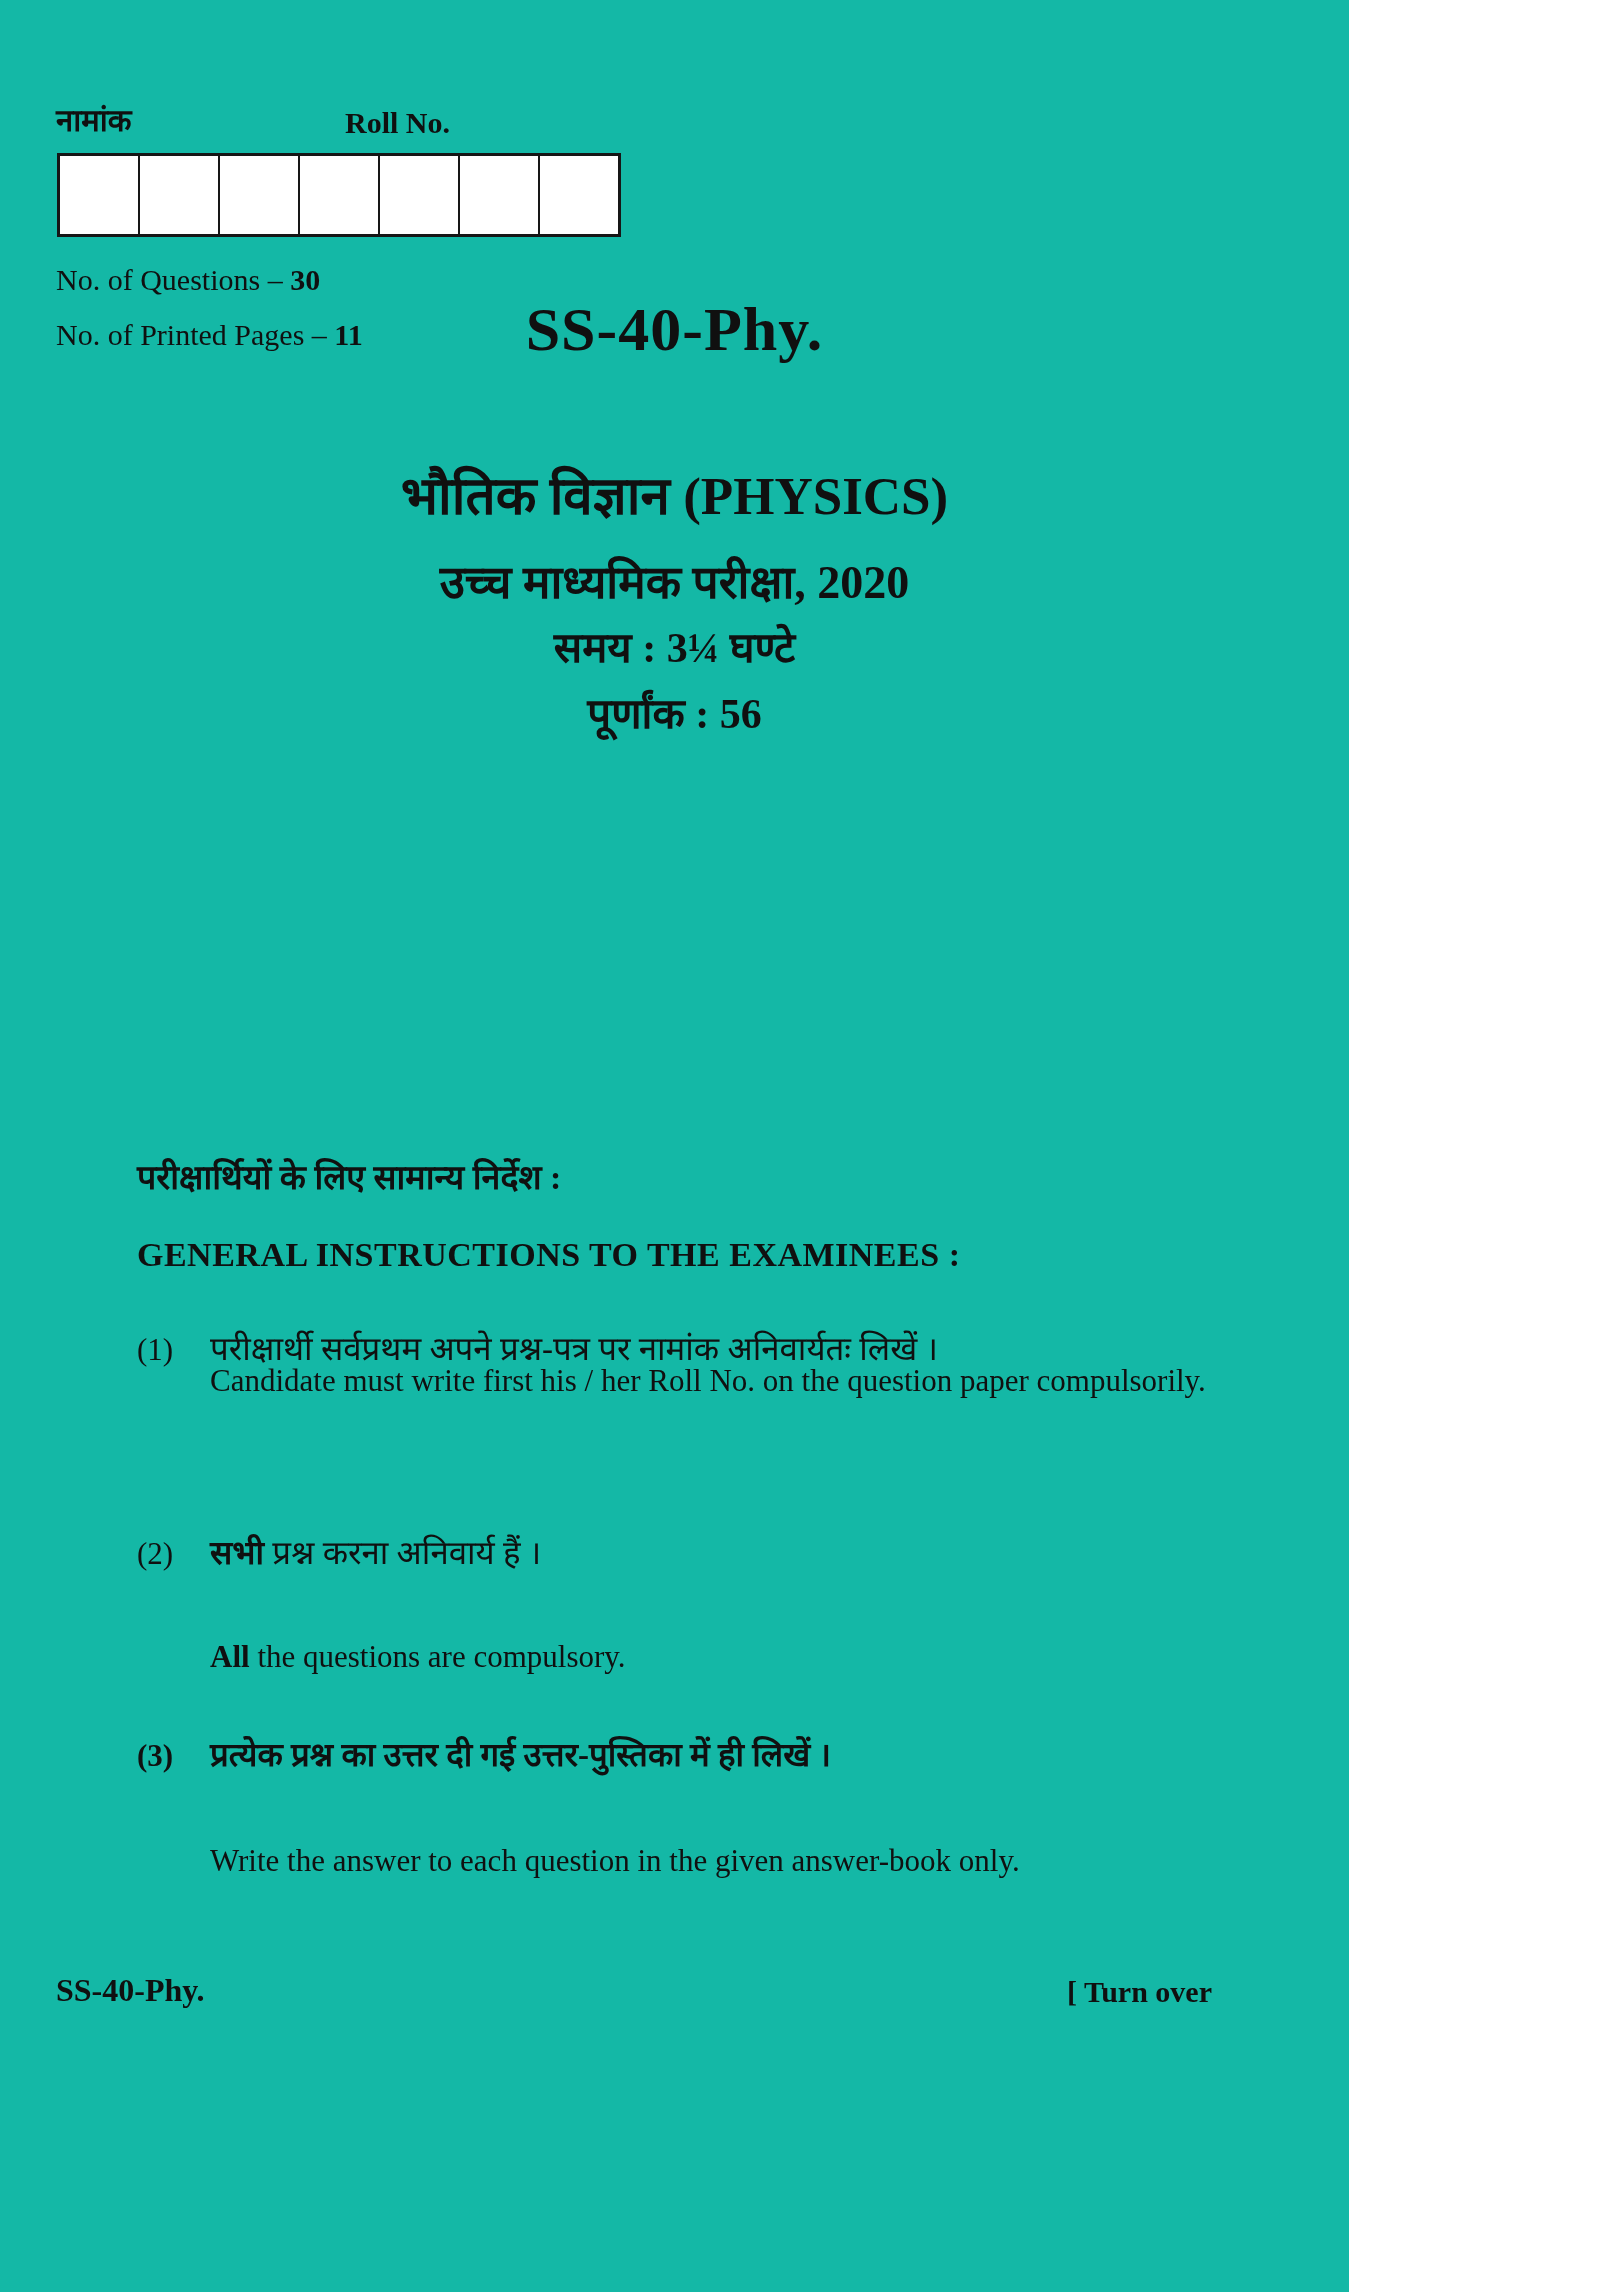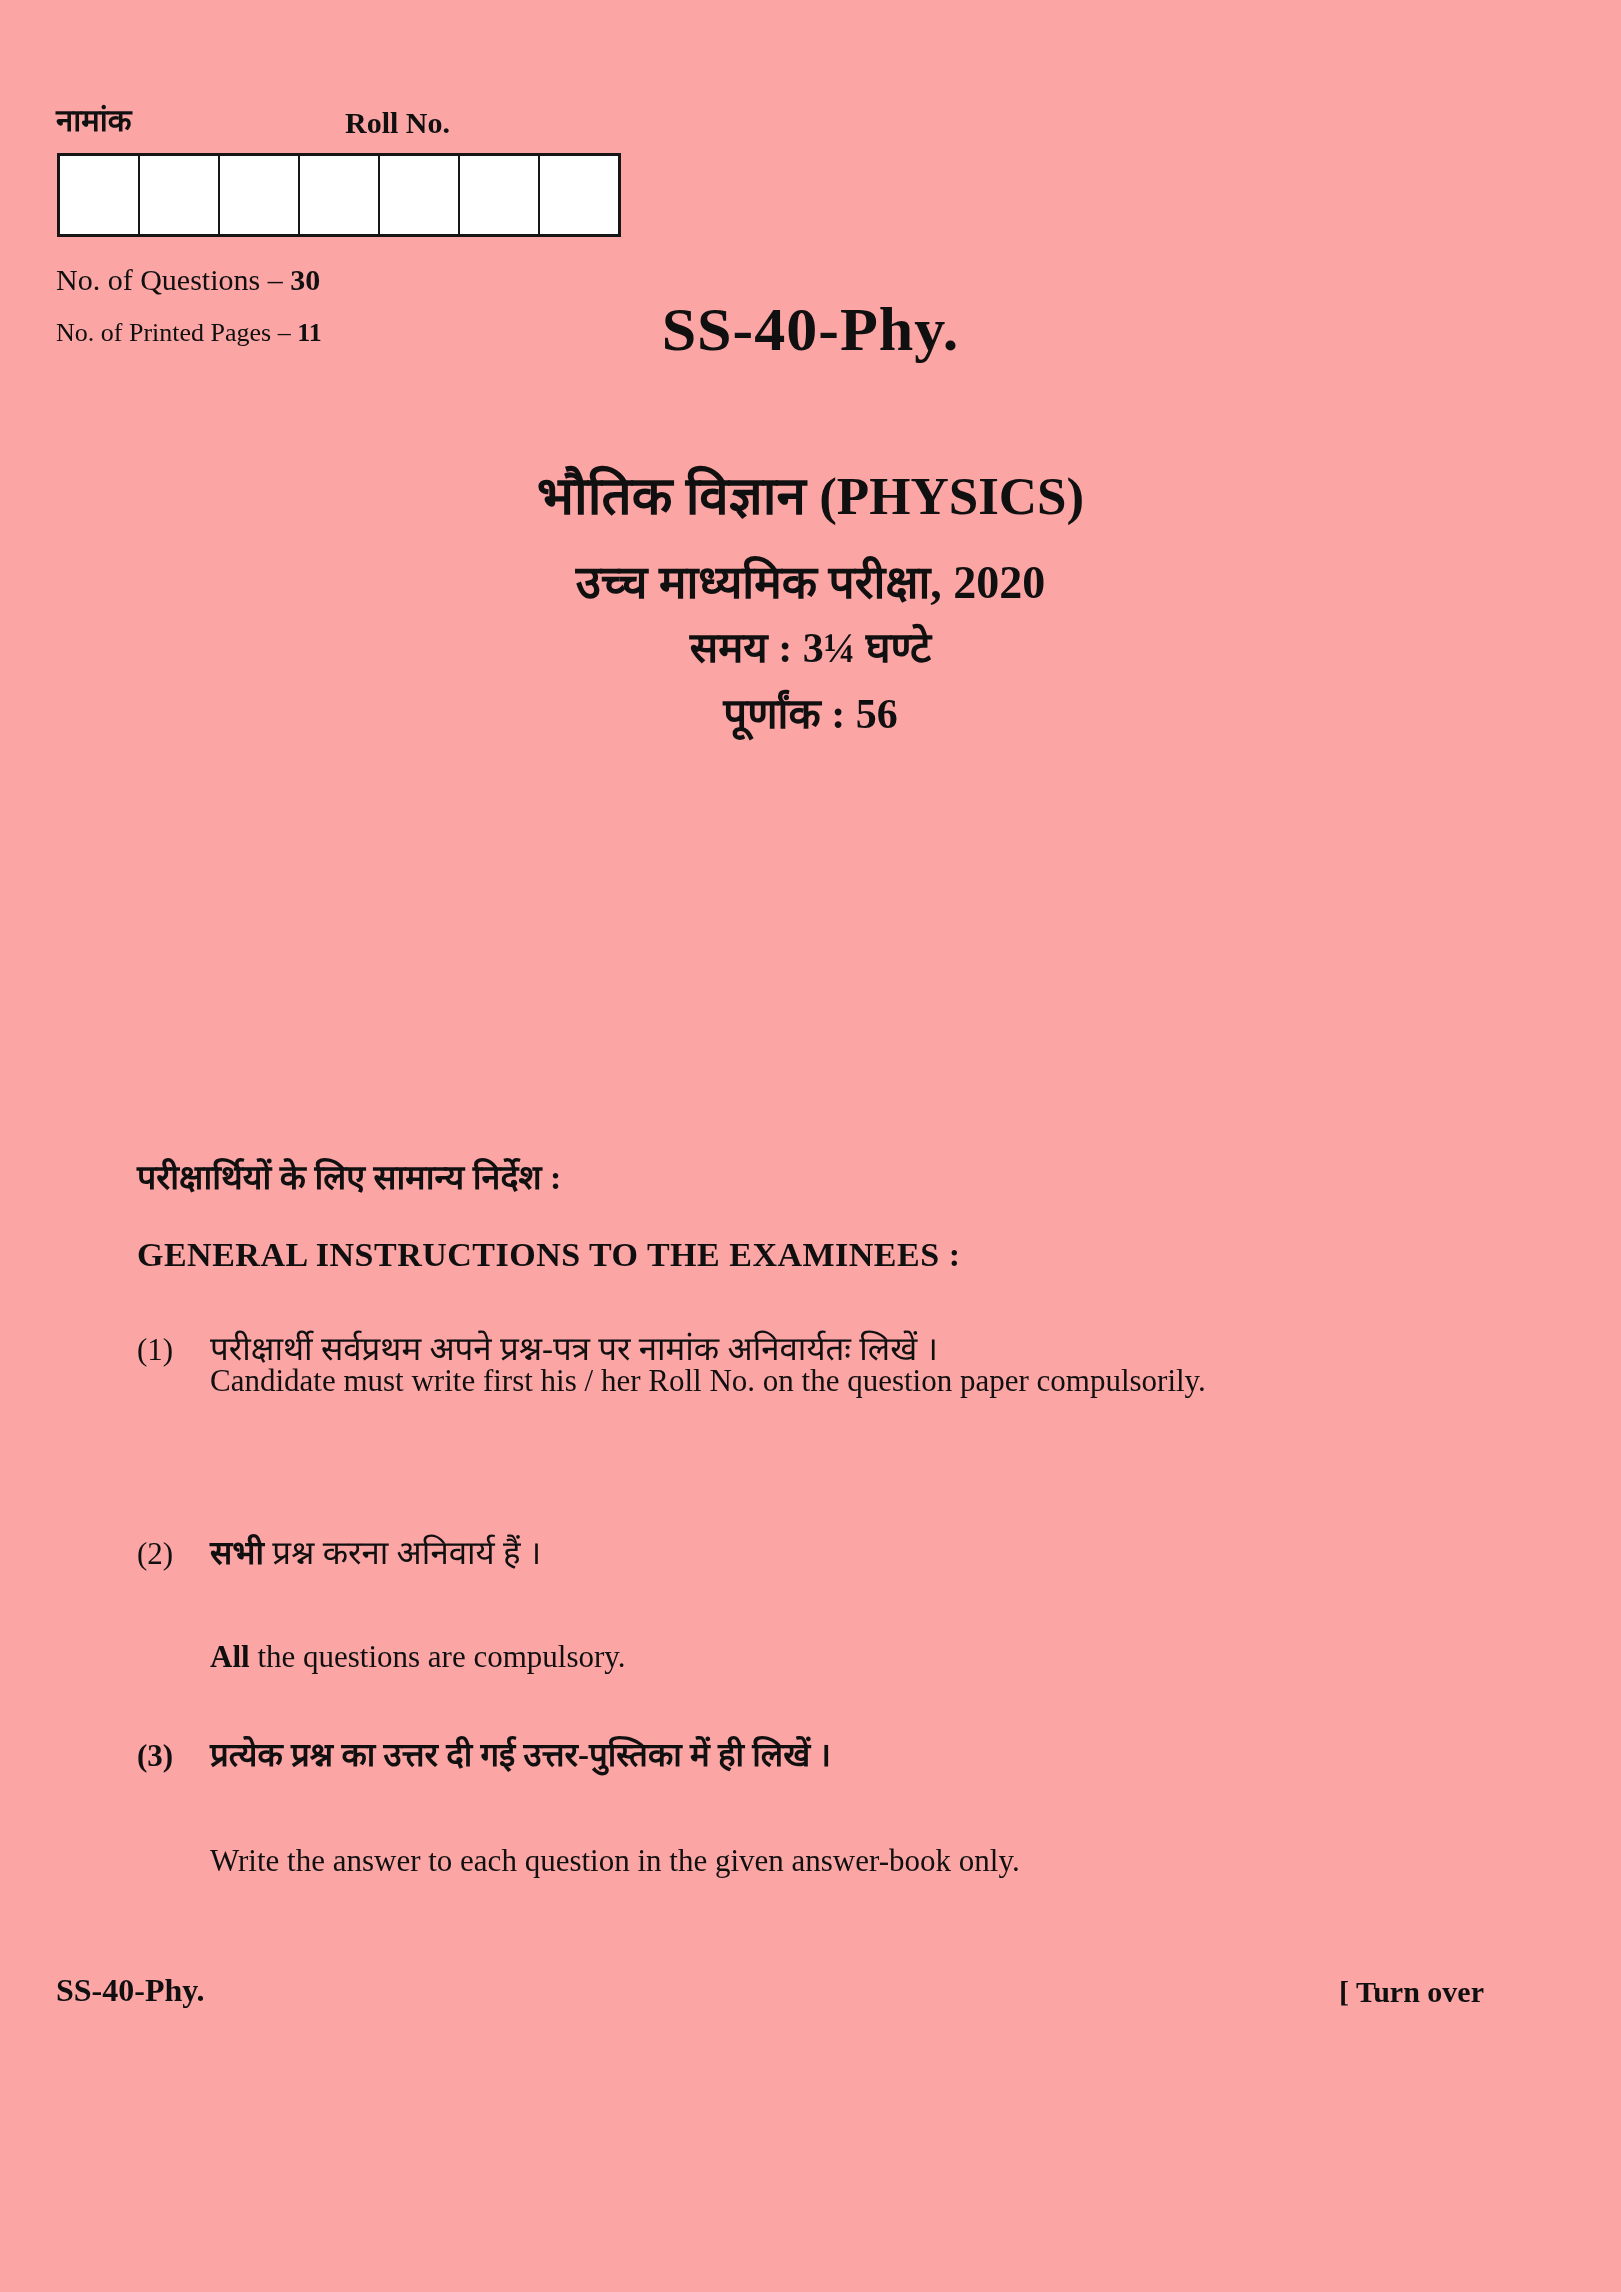--- a/index.html
+++ b/index.html
@@ -2,23 +2,23 @@
 <html><head>
 <meta charset="utf-8">
 <style>
   html, body {
     margin: 0;
     padding: 0;
     background: #ffffff;
   }
   .page {
     position: relative;
-    width: 1621px;
+    width: 1349px;
     height: 2293px;
-    background: #fca5a5;
+    background: #14b8a6;
     color: #101010;
     font-family: "Liberation Serif", "DejaVu Serif", serif;
     overflow: hidden;
   }
   .abs { position: absolute; }
 
   
   .roll-label-hi {
     left: 56px; top: 98px;
     font-size: 31px; font-weight: bold;
@@ -33,21 +33,21 @@
     border: 3.9px solid #161616;
   }
   .roll-cell {
     width: 78px; height: 78px;
     border-left: 2.9px solid #161616;
     background: #fff;
   }
   .roll-cell:first-child { border-left: none; }
 
   .q-line  { left: 56px; top: 263px; font-size: 30px; font-family: Liberation Serif, serif; }
-  .p-line  { left: 56px; top: 318px; font-size: 26px; }
+  .p-line  { left: 56px; top: 318px; font-size: 30px; }
 
   
   .center-line { left: 0; width: 100%; text-align: center; }
   .ss-title   { top: 294px; font-size: 62px; font-weight: bold; letter-spacing: 1px; }
   .subject    { top: 457px; font-size: 53px; font-weight: bold; }
   .exam-line  { top: 549px; font-size: 46px; font-weight: bold; }
   .time-line  { top: 617px; font-size: 42px; font-weight: bold; }
   .marks-line { top: 683px; font-size: 42px; font-weight: bold; }
 
   

